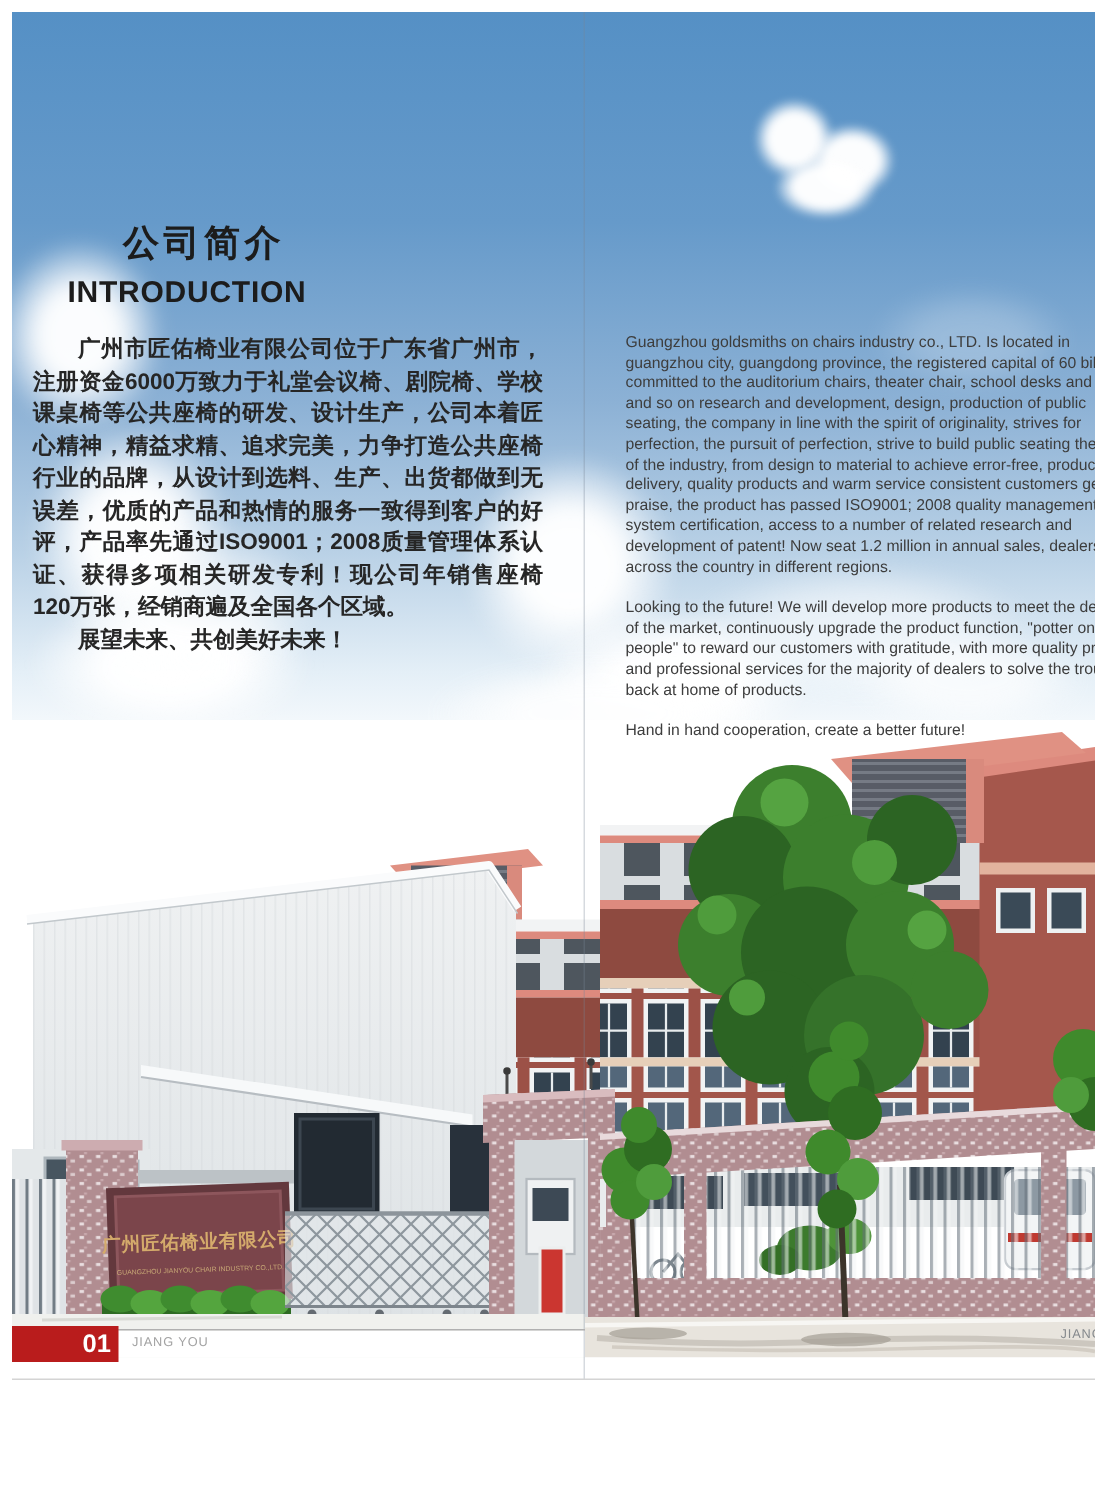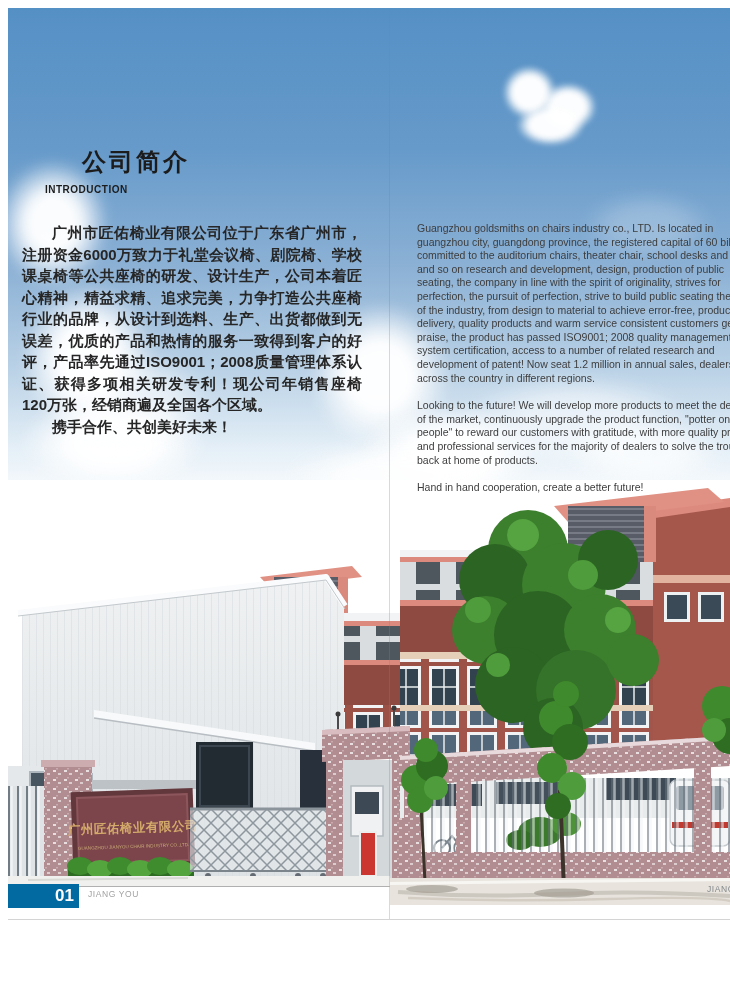--- a/index.html
+++ b/index.html
@@ -14,32 +14,32 @@
   }
   .cloud{position:absolute;z-index:2;filter:blur(6px);
     background:radial-gradient(closest-side,rgba(255,255,255,0.97) 35%,rgba(255,255,255,0) 75%);}
   .cloud.tight{filter:blur(2.5px);
     background:radial-gradient(closest-side,rgba(255,255,255,0.98) 45%,rgba(255,255,255,0) 72%);}
   .photo{position:absolute;left:0;top:472px;width:722px;height:425px;z-index:3;}
   .fold{position:absolute;left:381px;top:0;width:1px;height:912px;background:rgba(120,134,148,0.30);z-index:6;}
 
   .title-cn{position:absolute;left:36px;top:138px;z-index:5;font-size:24px;font-weight:bold;
     color:#1c1c1c;letter-spacing:3px;margin-left:38px;}
-  .title-en{position:absolute;left:37px;top:176px;z-index:5;font-size:10px;font-weight:bold;
+  .title-en{position:absolute;left:37px;top:176px;z-index:5;font-size:20px;font-weight:bold;
     color:#1c1c1c;letter-spacing:0.5px;}
 
   .cn-text{position:absolute;left:14px;top:214px;width:340px;z-index:5;
     font-size:15px;line-height:21.5px;font-weight:bold;color:#262626;text-align:justify;}
   .cn-text p{margin:0;text-indent:2em;}
   .en-text{position:absolute;left:409px;top:214px;width:346px;z-index:5;
     font-size:10.5px;line-height:13.6px;color:#3d3d3d;}
   .en-text p{margin:0 0 14px 0;}
 
   .footer-line-left{position:absolute;left:0;top:878px;width:382px;height:1px;background:#b0b0b0;z-index:7;}
-  .page-num-box{position:absolute;left:0;top:876px;width:71px;height:24px;background:#0369a1;z-index:7;
+  .page-num-box{position:absolute;left:0;top:876px;width:71px;height:24px;background:#b91c1c;z-index:7;
     color:#ffffff;font-size:17px;font-weight:bold;text-align:right;line-height:24px;padding-right:5px;box-sizing:border-box;}
   .brand-left{position:absolute;left:80px;top:881px;z-index:7;font-size:8.5px;color:#a2a2a2;letter-spacing:0.6px;white-space:nowrap;}
   .brand-right{position:absolute;left:699px;top:876px;z-index:7;font-size:8.5px;color:#85898d;letter-spacing:0.6px;white-space:nowrap;}
   .page-bottom-line{position:absolute;left:0;top:911px;width:722px;height:1px;background:#d4d4d4;z-index:7;}
 </style>
 </head>
 <body>
 
 <div class="canvas">
 
@@ -280,21 +280,21 @@
     </g>
   </svg>
 
   <div class="fold"></div>
 
   <div class="title-cn">公司简介</div>
   <div class="title-en">INTRODUCTION</div>
 
   <div class="cn-text">
     <p>广州市匠佑椅业有限公司位于广东省广州市，注册资金6000万致力于礼堂会议椅、剧院椅、学校课桌椅等公共座椅的研发、设计生产，公司本着匠心精神，精益求精、追求完美，力争打造公共座椅行业的品牌，从设计到选料、生产、出货都做到无误差，优质的产品和热情的服务一致得到客户的好评，产品率先通过ISO9001；2008质量管理体系认证、获得多项相关研发专利！现公司年销售座椅120万张，经销商遍及全国各个区域。</p>
-    <p>携手合作、共创美好未来！</p>
+    <p>展望未来、共创美好未来！</p>
   </div>
 
   <div class="en-text">
     <p>Guangzhou goldsmiths on chairs industry co., LTD. Is located in guangzhou city, guangdong province, the registered capital of 60 billion is committed to the auditorium chairs, theater chair, school desks and chairs and so on research and development, design, production of public seating, the company in line with the spirit of originality, strives for perfection, the pursuit of perfection, strive to build public seating the brand of the industry, from design to material to achieve error-free, production, delivery, quality products and warm service consistent customers get the praise, the product has passed ISO9001; 2008 quality management system certification, access to a number of related research and development of patent! Now seat 1.2 million in annual sales, dealers across the country in different regions.</p>
     <p>Looking to the future! We will develop more products to meet the demand of the market, continuously upgrade the product function, "potter on people" to reward our customers with gratitude, with more quality products and professional services for the majority of dealers to solve the trouble back at home of products.</p>
     <p>Hand in hand cooperation, create a better future!</p>
   </div>
 
   <div class="footer-line-left"></div>
   <div class="page-num-box">01</div>

